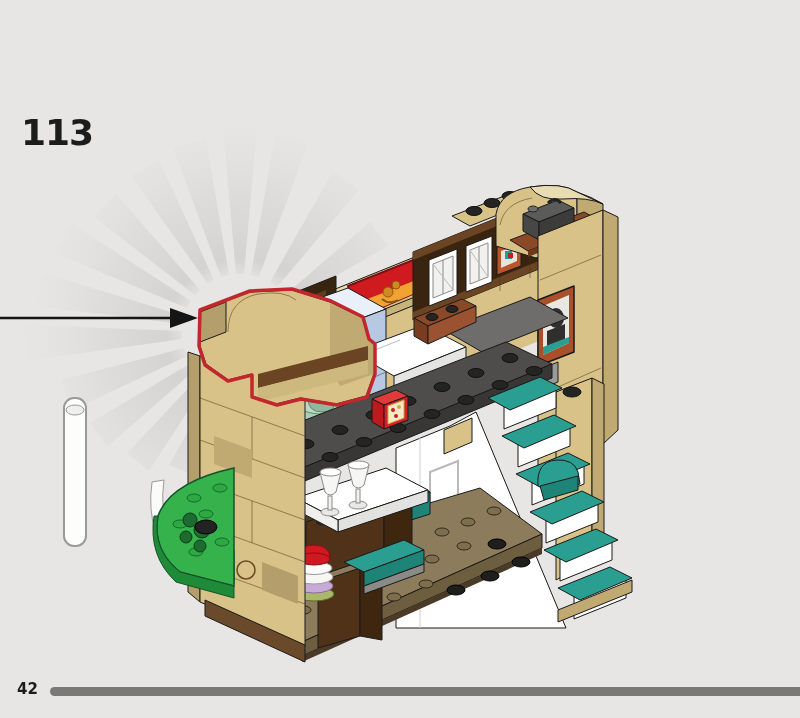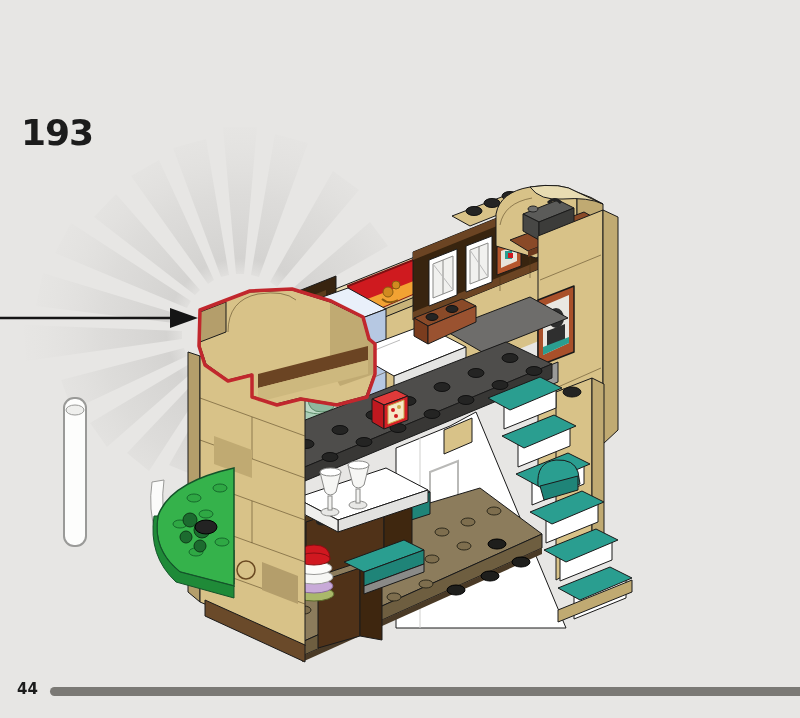--- a/index.html
+++ b/index.html
@@ -389,17 +389,17 @@
     <g fill="#1c6b2f" stroke="#0e3a18">
       <circle cx="190" cy="520" r="7"></circle>
         <circle cx="202" cy="530" r="8"></circle>
       <circle cx="186" cy="537" r="6"></circle>
         <circle cx="200" cy="546" r="6"></circle>
     </g>
     <ellipse cx="206" cy="527" rx="11" ry="7" fill="#232323" stroke="#000"></ellipse>
   </g>
 </svg>
 
-<div class="step-number">193</div>
-<div class="footer-page">44</div>
+<div class="step-number">113</div>
+<div class="footer-page">42</div>
 <div class="progress-track">
   <div class="progress-fill" style="width: 100%;"></div>
 </div>
 
 </body></html>

